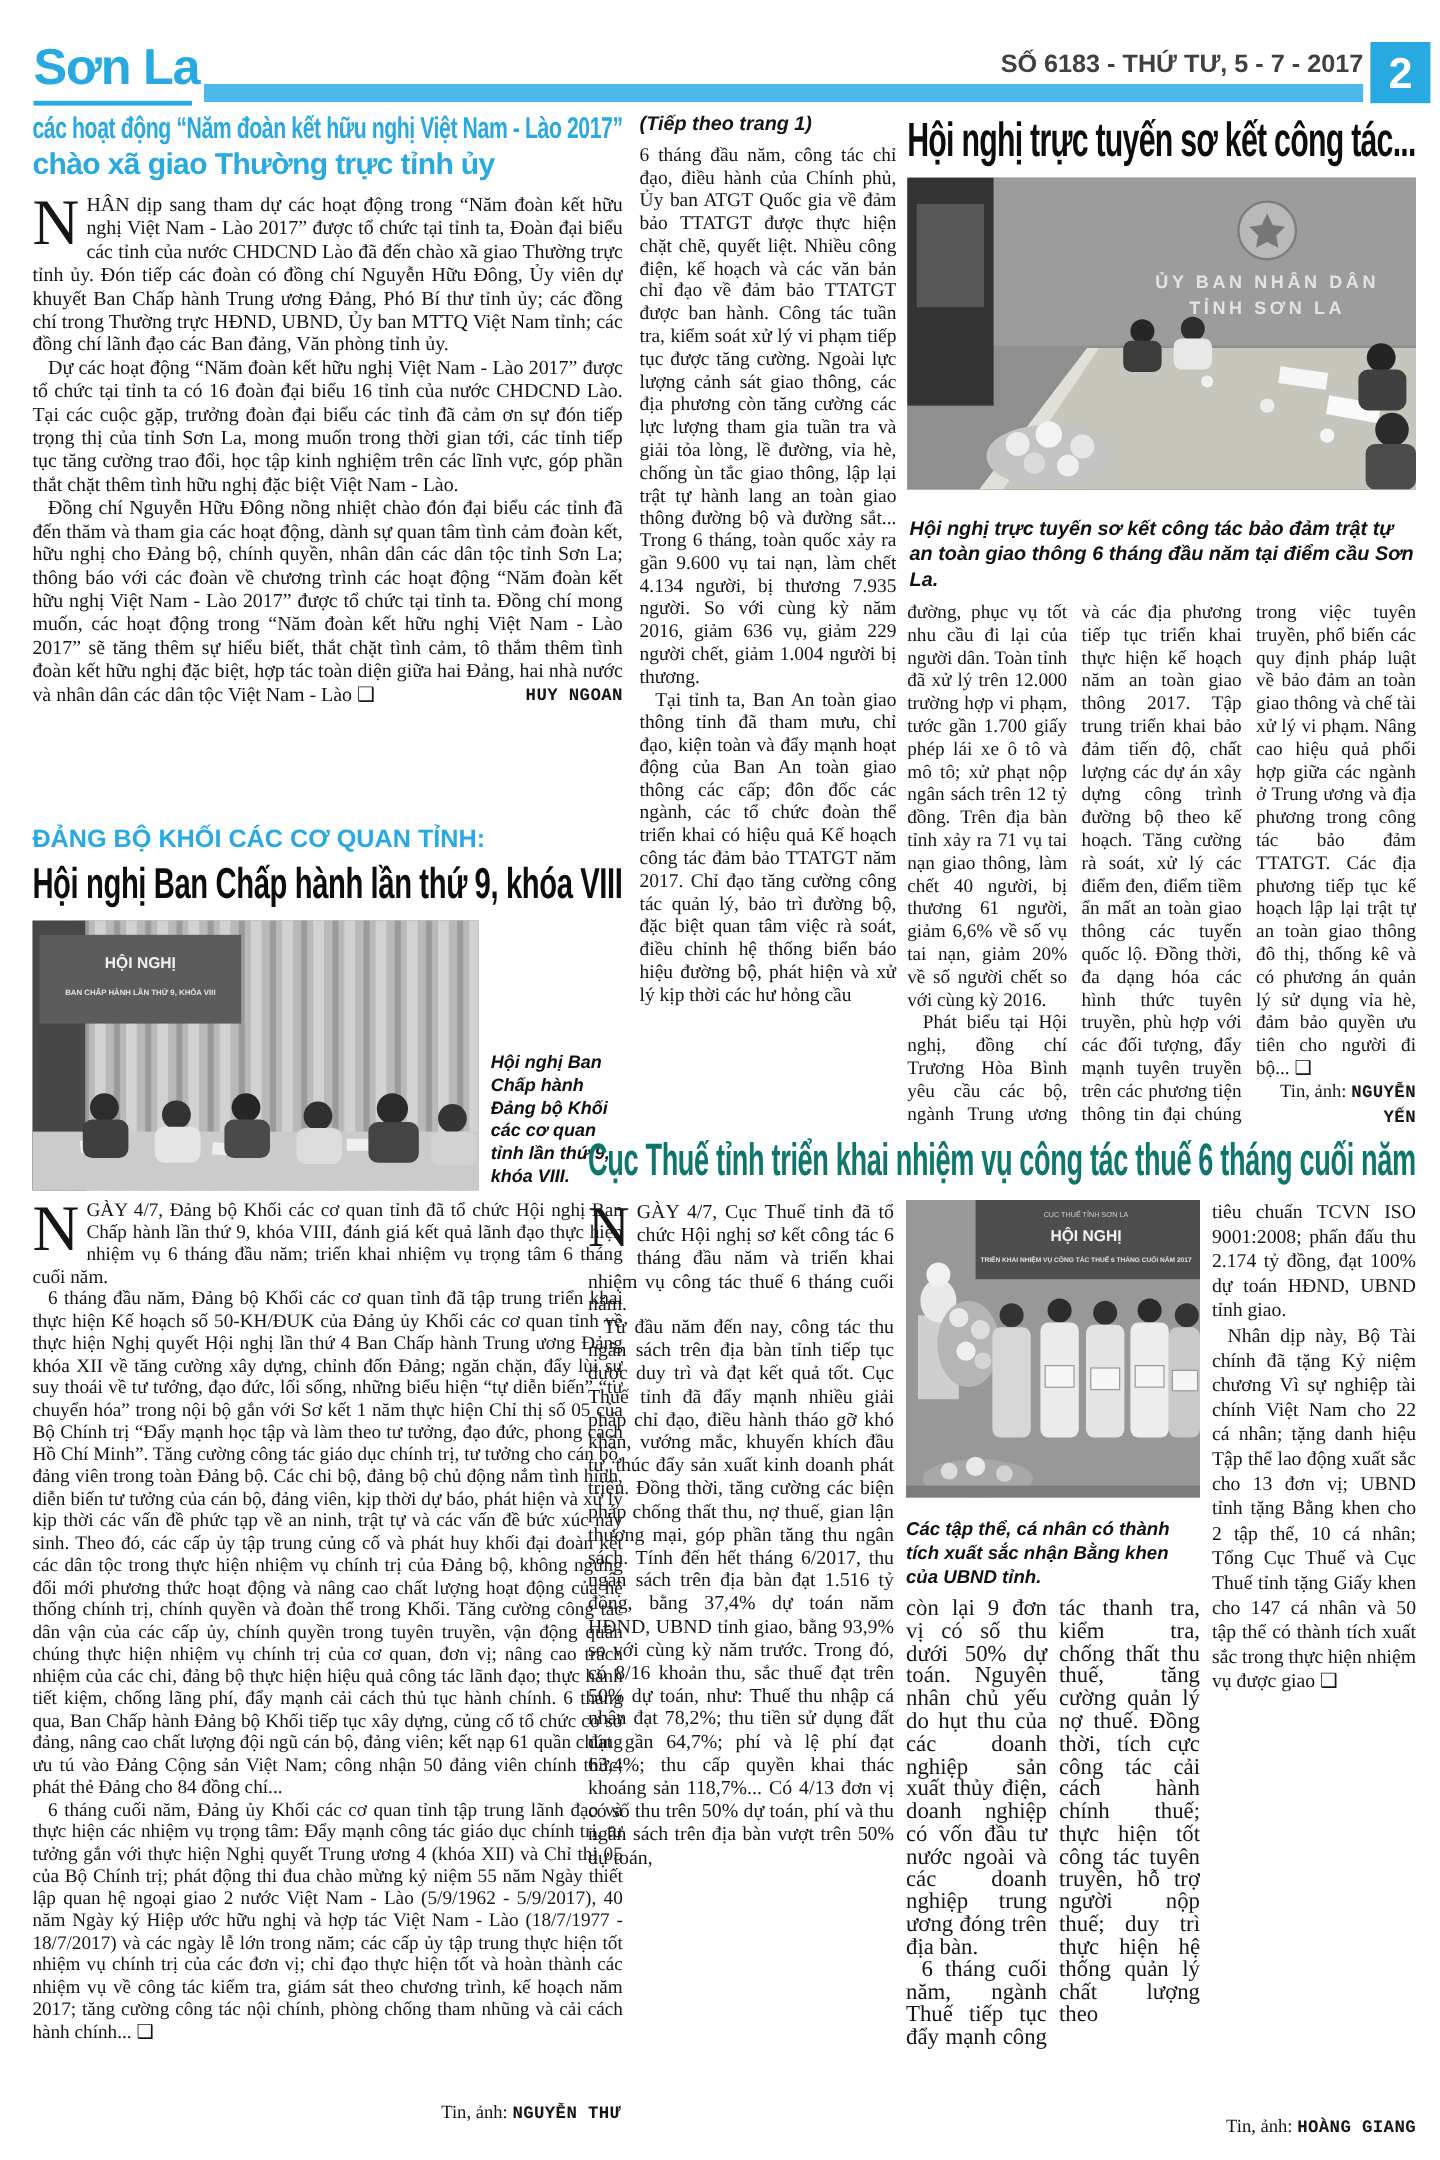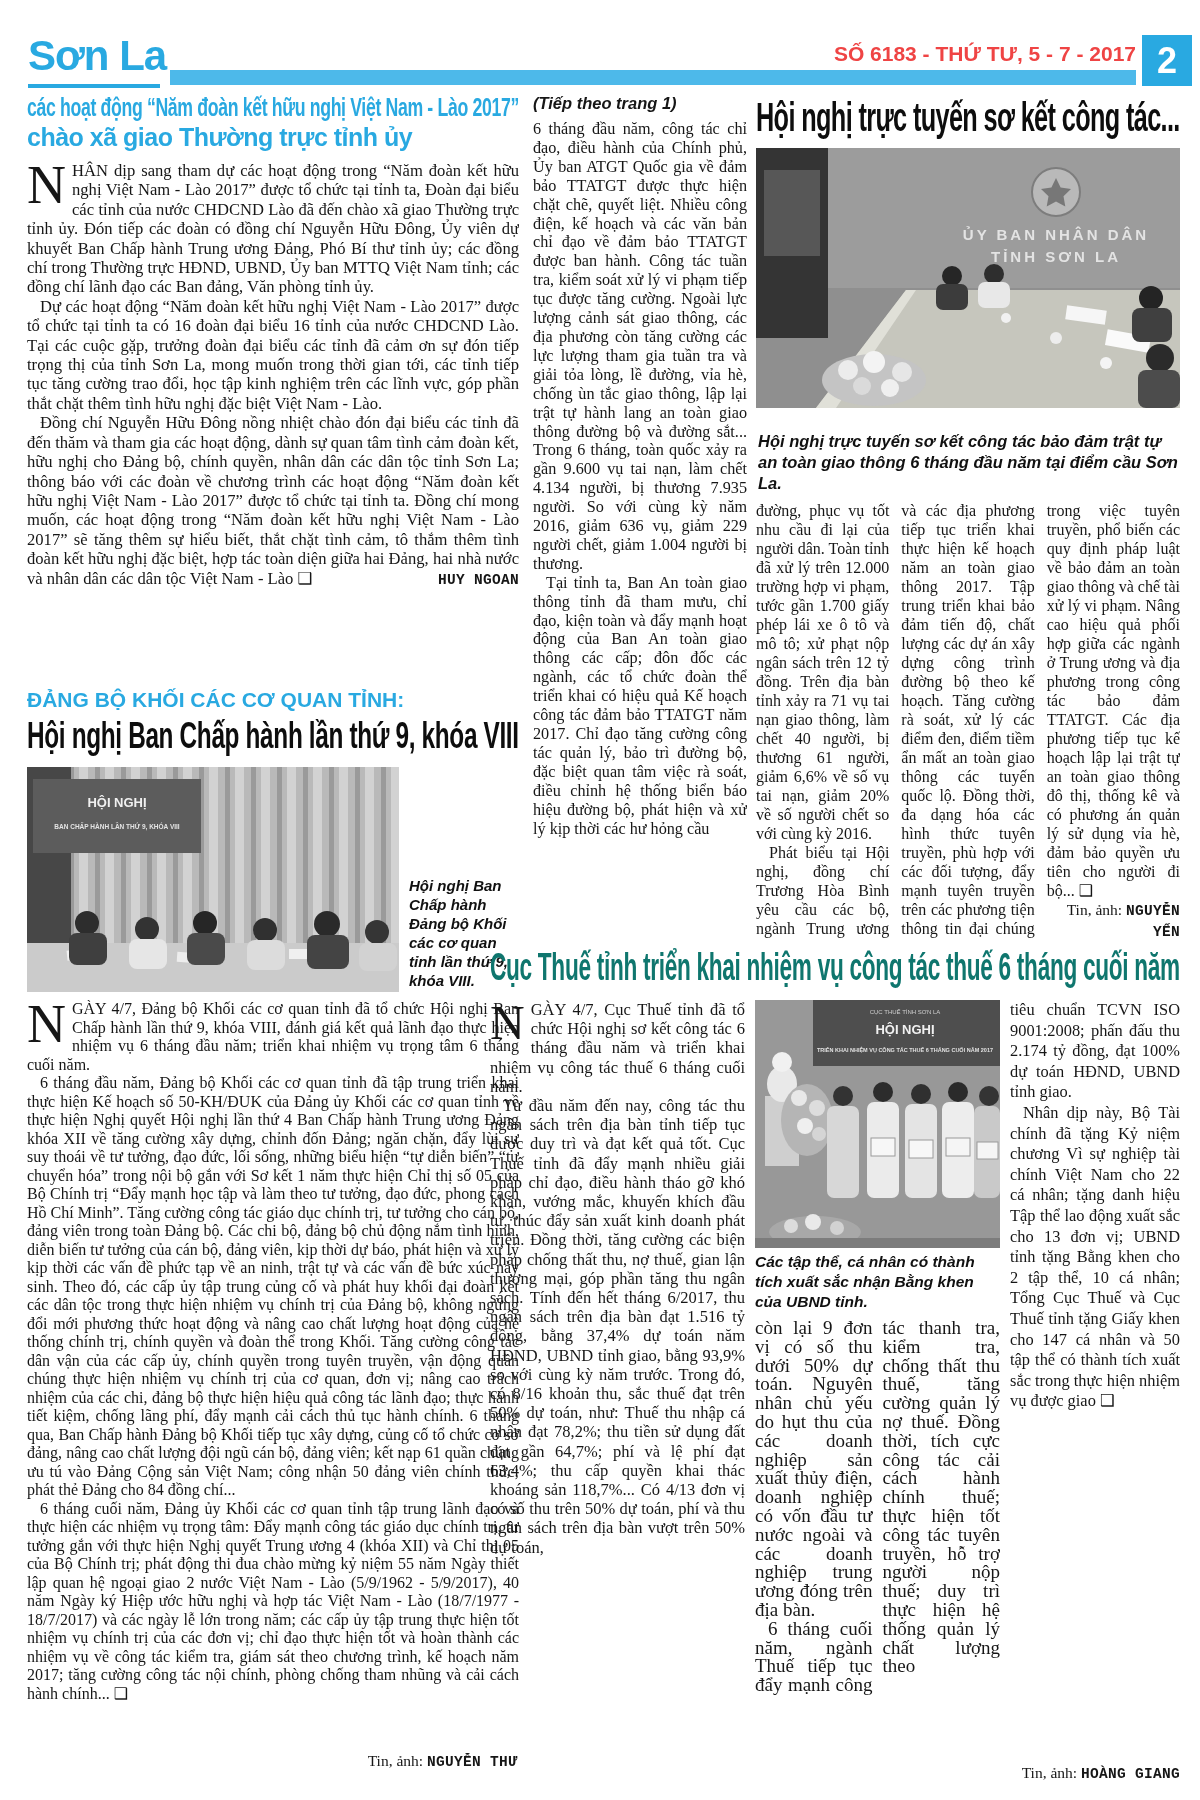--- a/index.html
+++ b/index.html
@@ -10,21 +10,21 @@
   .sans{font-family:"Liberation Sans",sans-serif}
   .fitx{display:inline-block;white-space:nowrap;transform-origin:left center}
   .jtext{text-align:justify}
   .jtext p{text-indent:13px}
   .jtext p.nodent{text-indent:0}
   .dropcap{float:left;font-size:54px;line-height:43px;padding:3px 6px 0 0;font-family:"Liberation Serif",serif}
 
   
   .logo{left:28px;top:32px;font:bold 42px/48px "Liberation Sans",sans-serif;color:var(--accent);letter-spacing:-1px}
   .logo-rule{left:28px;top:84px;width:132px;height:4px;background:var(--accent)}
-  .issue{right:64px;top:42px;font:bold 21px/24px "Liberation Sans",sans-serif;color:#ef4444}
+  .issue{right:64px;top:42px;font:bold 21px/24px "Liberation Sans",sans-serif;color:#404040}
   .headbar{left:170px;top:70px;width:966px;height:15px;background:var(--bar)}
   .pagenum{left:1142px;top:35px;width:50px;height:51px;background:var(--accent);color:#fff;
            font:bold 36px/51px "Liberation Sans",sans-serif;text-align:center}
 
   
   .a1{left:27px;top:92px;width:492px;height:592px;overflow:hidden}
   .a1 .tline{color:var(--accent);font:bold 25px/30px "Liberation Sans",sans-serif;letter-spacing:-.5px}
   .a1-body{margin-top:9px;font-size:16.6px;line-height:19.4px}
   .a1 .byline{margin-top:-19px}
 
@@ -52,21 +52,21 @@
   .traffic .body3{margin-top:7px;column-count:3;column-gap:12px;height:458px;overflow:hidden;
                   font-size:16px;line-height:19px}
   .traffic .byline{break-inside:avoid}
 
   
   .tax{left:490px;top:944px;width:690px;height:848px}
   .tax .title{display:block;text-align:center;font:bold 38px/46px "Liberation Sans",sans-serif;letter-spacing:-.5px;color:#0f766e}
   .tax-grid{display:flex;gap:10px;margin-top:10px}
   .tax-c1{width:255px;font-size:16.5px;line-height:19.2px;height:782px;overflow:hidden}
   .tax-mid{width:245px}
-  .tax-mid .cap{margin-top:4px;font-size:15.5px;line-height:20px}
+  .tax-mid .cap{margin-top:17px;font-size:15.5px;line-height:20px}
   .tax-2col{margin-top:7px;column-count:2;column-gap:10px;height:458px;overflow:hidden;
             font-size:19px;line-height:18.8px}
   .tax-c4{width:170px;font-size:16.4px;line-height:20.6px}
   .tax .byline{position:absolute;right:0;bottom:10px}
 
   .photo{display:block;background:#999}
   svg text{font-family:"Liberation Sans",sans-serif}
 </style>
 </head>
 <body>

